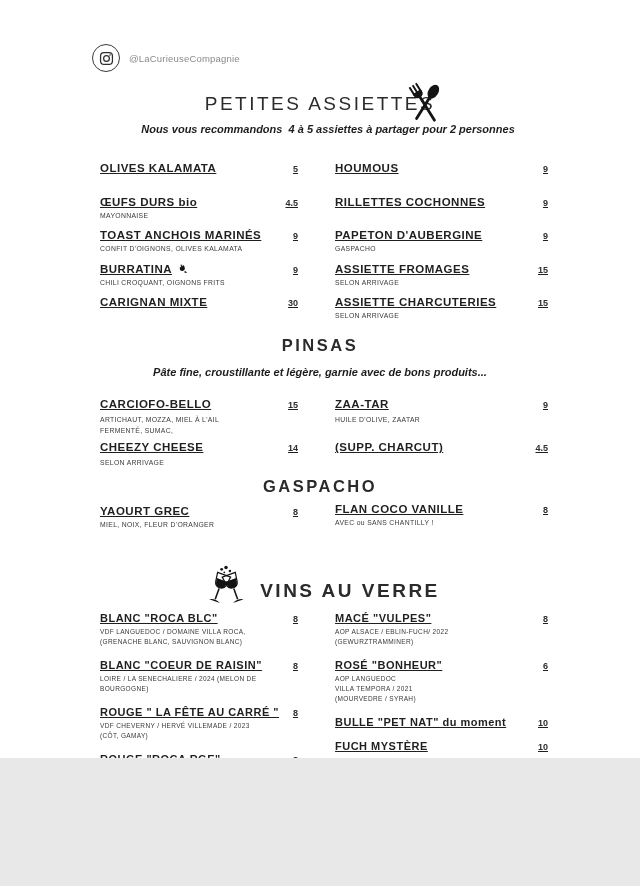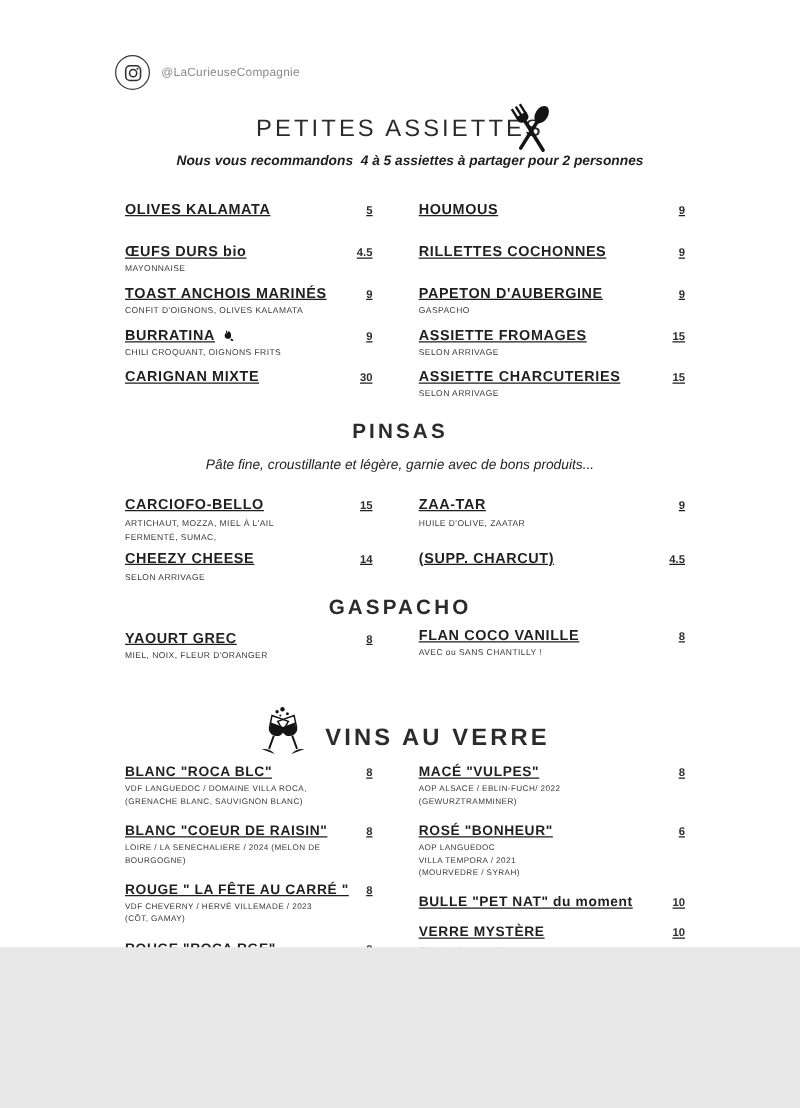--- a/index.html
+++ b/index.html
@@ -19,21 +19,21 @@
   .page-title { position:absolute; top:93px; left:0; width:100%; text-align:center;
                 font-size:19px; font-weight:400; letter-spacing:2.5px; color:#2b2b2b; }
   .cutlery { position:absolute; left:399px; top:78px; }
   .page-subtitle { position:absolute; top:123px; left:8px; width:100%; text-align:center;
                    font-style:italic; font-weight:600; font-size:11px; color:#1d1d1d; white-space:pre-wrap; }
 
   
   .sec-title { position:absolute; left:0; width:100%; text-align:center;
                font-size:16.5px; font-weight:700; letter-spacing:2.5px; color:#2b2b2b; }
   .sec-sub { position:absolute; left:0; width:100%; text-align:center;
-             font-style:italic; font-weight:400; font-size:11px; color:#1d1d1d; }
+             font-style:italic; font-weight:700; font-size:11px; color:#1d1d1d; }
 
   
   .col { position:absolute; }
   .col-l { left:100px; width:198px; }
   .col-r { left:335px; width:213px; }
 
   .item { position:relative; }
   .item-head { display:flex; justify-content:space-between; align-items:baseline;text-decoration:underline; }
   .name-wrap { display:inline-flex; align-items:center; gap:5px; }
   .item-name { font-size:11.5px; font-weight:700; letter-spacing:0.5px; color:#1f1f1f; }
@@ -414,21 +414,21 @@
           <span class="name-wrap">
             <span class="item-name">BULLE "PET NAT" du moment</span>
           </span>
           <span class="item-price">10</span>
         </div>
 
       </div>
       <div class="item">
         <div class="item-head">
           <span class="name-wrap">
-            <span class="item-name">VERRE MYSTÈRE</span>
+            <span class="item-name">FUCH MYSTÈRE</span>
           </span>
           <span class="item-price">10</span>
         </div>
         <div class="item-desc plain">
           <div>Selection du sommelier</div>
         </div>
       </div>
     </div>
 
   <div class="footer">

